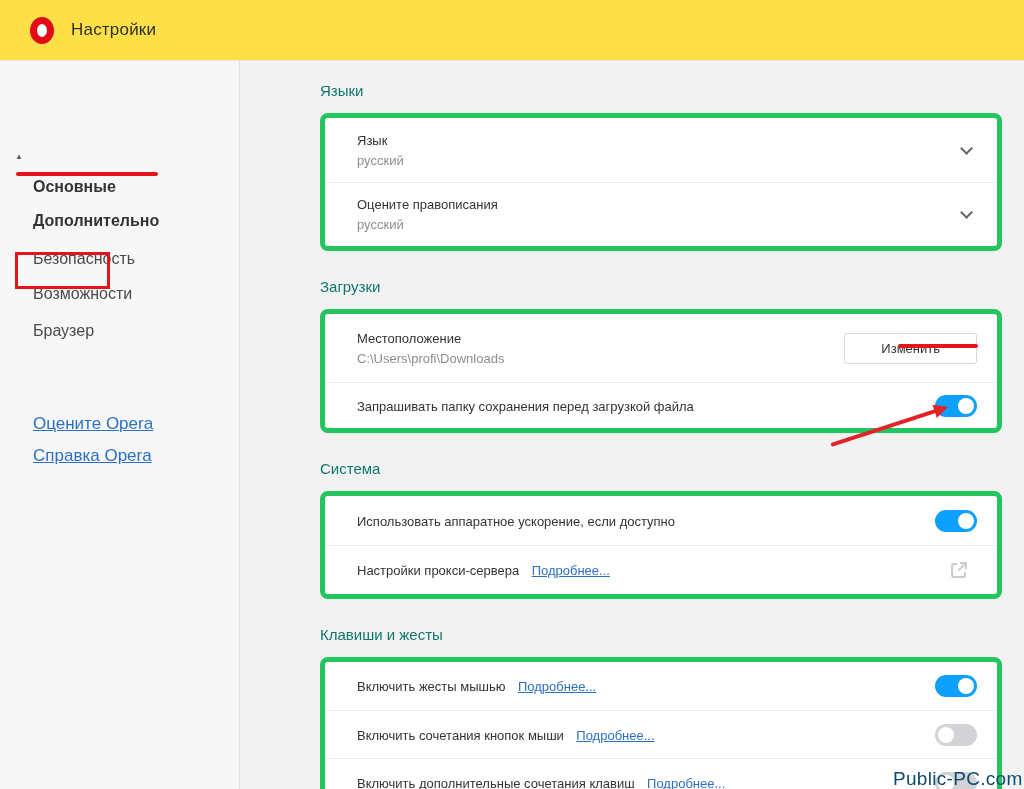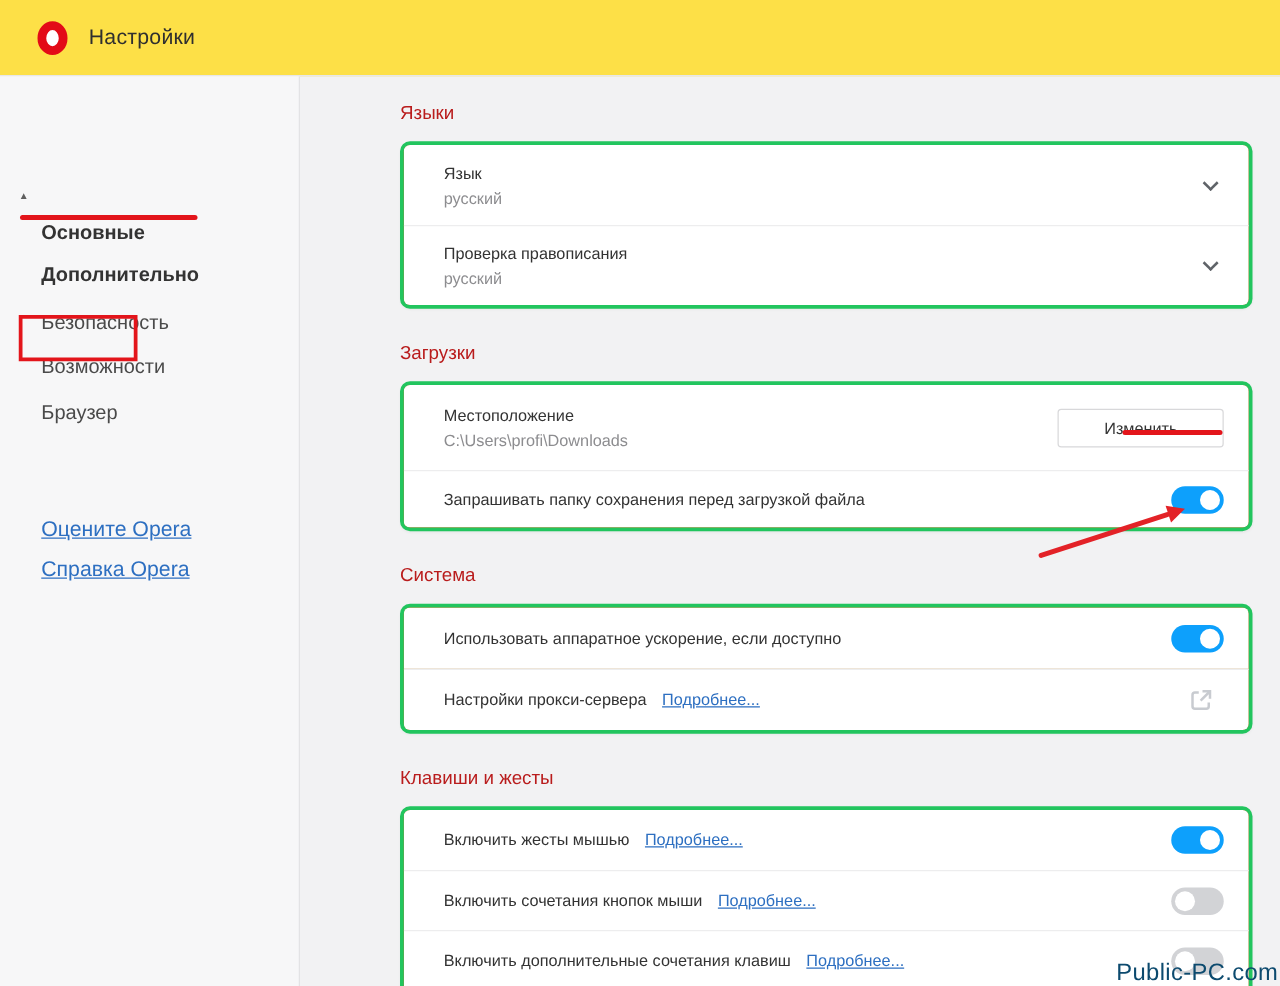--- a/index.html
+++ b/index.html
@@ -24,23 +24,23 @@
              border-right:1px solid #e3e3e5; }
   .nav-item { position:absolute; left:33px; font-size:16px; color:#4a4a4a; cursor:pointer;
               line-height:16px; white-space:nowrap; }
   .nav-item.bold { font-weight:700; color:#333; }
   .tri { position:absolute; left:15px; top:92px; font-size:8px; color:#5f5f5f; line-height:8px; }
   .side-link { position:absolute; left:33px; font-size:17px; color:#2d6fc1;
                text-decoration:underline; cursor:pointer; white-space:nowrap; line-height:16px;margin-top:35px; }
 
   
   .main { flex:1; padding:22px 20px 0 80px; overflow:hidden; }
-  .section-title { font-size:15px; font-weight:400; color:#b91c1c; line-height:15px; margin:28px 0 15px 0; }
+  .section-title { font-size:15px; font-weight:400; color:#0f766e; line-height:15px; margin:28px 0 15px 0; }
   .section-title.first { margin-top:0; }
-  .card { width:682px; background:#a16207; border:3px solid #22c55e; border-radius:8px;
+  .card { width:682px; background:#a3a3a3; border:5px solid #22c55e; border-radius:8px;
           box-shadow:0 1px 2px rgba(0,0,0,.04); overflow:hidden; }
   .row { display:flex; align-items:center; padding:0 20px 0 32px; background:#fff; }
   .row + .row { border-top:1px solid #ededee; }
   .r64{height:64px} .r68{height:68px} .r46{height:46px} .r49{height:49px} .r48{height:48px} .rclip{height:22px}
   .grow { flex:1; min-width:0; }
   .row-label { font-size:13px; color:#333; line-height:17px; }
   .row-sub { font-size:13px; color:#8d8d90; line-height:17px; margin-top:3px; }
   .inline-link { font-size:13px; color:#2d6fc1; text-decoration:underline; cursor:pointer; margin-left:8px; }
 
   
@@ -104,21 +104,21 @@
       <div class="card">
         <div class="row r64">
           <div class="grow">
             <div class="row-label">Язык</div>
             <div class="row-sub">русский</div>
           </div>
           <span class="chevron"></span>
         </div>
         <div class="row r64">
           <div class="grow">
-            <div class="row-label">Проверка правописания</div>
+            <div class="row-label">Оцените правописания</div>
             <div class="row-sub">русский</div>
           </div>
           <span class="chevron"></span>
         </div>
       </div>
 
       <div class="section-title">Загрузки</div>
       <div class="card">
         <div class="row r68">
           <div class="grow">

